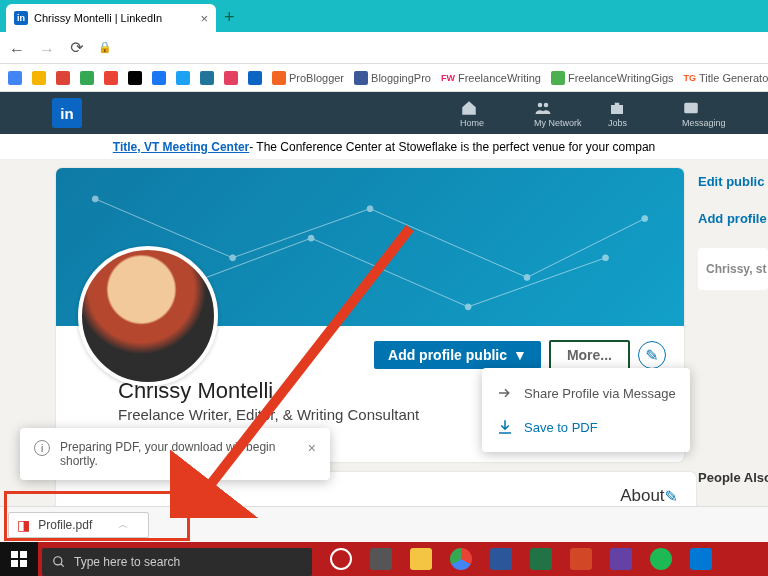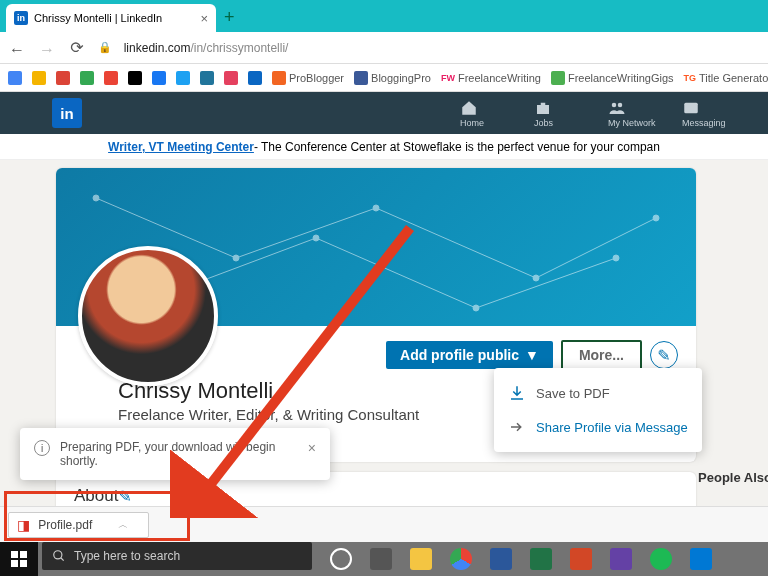--- a/index.html
+++ b/index.html
@@ -63,36 +63,36 @@
 .side-col div { margin-bottom: 22px; white-space: nowrap; }
 .side-item{background:#fff;border-radius:4px;padding:14px 8px;font-size:12px;color:#888;margin-top:6px;}
 
 
 .more-menu { position: absolute; right: -6px; top: 200px; background: #fff; border-radius: 4px; box-shadow: 0 2px 12px rgba(0,0,0,.25); width: 208px; padding: 8px 0; z-index: 30; }
 .more-menu-item { display: flex; align-items: center; gap: 10px; padding: 8px 14px; font-size: 13px; color: #555; }
 .more-menu-item svg { width: 18px; height: 18px; }
 .more-menu-item:nth-child(2){color:#0073b1;}
 
 
-.about-card { background:#fff; width:640px; margin-left:56px; margin-top:10px; border-radius:6px; padding:14px 18px; box-shadow:0 0 2px rgba(0,0,0,.15); display:flex;align-items:center;justify-content:flex-start;}
+.about-card { background:#fff; width:640px; margin-left:56px; margin-top:10px; border-radius:6px; padding:14px 18px; box-shadow:0 0 2px rgba(0,0,0,.15); display:flex;align-items:center;justify-content:flex-end;}
 .about-card h2{font-size:17px;font-weight:400;color:#333;}
 
 
 .toast { position: absolute; left: 20px; top: 428px; background: #fff; width: 310px; border-radius: 4px; box-shadow: 0 2px 12px rgba(0,0,0,.25); padding: 12px 14px; display: flex; gap: 10px; font-size: 12px; color: #555; z-index: 25; }
 .toast .info-ico { border: 1.5px solid #888; border-radius: 50%; width: 16px; height: 16px; display:flex;align-items:center;justify-content:center;font-size:10px;flex-shrink:0; }
 .toast .close { margin-left: auto; font-size: 14px; color: #888; }
 
 
 .download-bar { position: absolute; bottom: 34px; left: 0; right: 0; height: 36px; background: #f7f7f7; border-top: 1px solid #ddd; display: flex; align-items: center; padding: 0 8px; }
 .dl-chip { background: #fff; border: 1px solid #ccc; height: 26px; display: flex; align-items: center; padding: 0 20px 0 8px; gap: 8px; font-size: 12px; color: #444; border-radius:2px;}
 .dl-chip .pdf-ico { color: #d93025; font-size: 14px; }
 .dl-chip .chev { margin-left: 18px; font-size: 10px; color: #888; }
 
 
-.taskbar { position: absolute; bottom: 0; left: 0; right: 0; height: 34px; background: #737373; display: flex; align-items: flex-start; }
+.taskbar { position: absolute; bottom: 0; left: 0; right: 0; height: 34px; background: #b91c1c; display: flex; align-items: flex-end; }
 .start { width: 38px; height: 34px; background:#111; display:flex;align-items:center;justify-content:center; }
 .start svg{width:16px;height:16px;}
 .task-search { background: #2c2c2c; height: 28px; width: 270px; display: flex; align-items: center; padding: 0 10px; gap: 8px; color: #ccc; font-size: 12px; border-radius: 2px; margin-left:4px;}
 .task-icons { display: flex; margin-left: 10px; gap: 2px; }
 .task-ico { width: 38px; height: 34px; display:flex;align-items:center;justify-content:center; }
 .task-ico div{width:22px;height:22px;border-radius:3px;}
 
 
 .highlight-box { position: absolute; left: 4px; bottom: 35px; width: 186px; height: 50px; border: 3px solid #e23b1f; z-index: 40; pointer-events: none; }
 
@@ -111,23 +111,20 @@
     <span class="close">×</span>
   </div>
   <span class="newtab">+</span>
 </div>
 
 <div class="addr-row">
   <span class="navbtn">←</span>
   <span class="navbtn" style="color:#bbb">→</span>
   <span class="navbtn">⟳</span>
   <span class="lock">🔒</span>
-  <span class="url">
-    <span class="domain">linkedin.com</span><span class="path">/in/chrissymontelli/</span>
-  </span>
 </div>
 
 <div class="bookmarks">
   <span class="bm">
       <span class="bm-ico" style="background:#4285f4"></span>
     </span>
   <span class="bm">
       <span class="bm-ico" style="background:#f4b400"></span>
     </span>
   <span class="bm">
@@ -183,43 +180,43 @@
   <div class="li-logo">in</div>
   <div class="li-nav-spacer"></div>
   <div class="li-nav-item">
       <svg viewBox="0 0 24 24" fill="#c7d1d8">
         <path d="M3 11l9-8 9 8v10H3z"></path>
       </svg>
       <span>Home</span>
     </div>
   <div class="li-nav-item">
       <svg viewBox="0 0 24 24" fill="#c7d1d8">
-        <rect x="4" y="8" width="16" height="12"></rect>
-        <path d="M9 8V5h6v3"></path>
-      </svg>
-      <span>Jobs</span>
-    </div>
-  <div class="li-nav-item">
-      <svg viewBox="0 0 24 24" fill="#c7d1d8">
         <circle cx="8" cy="8" r="3"></circle>
         <circle cx="16" cy="8" r="3"></circle>
         <path d="M2 20c0-3 3-5 6-5s6 2 6 5M10 20c0-3 3-5 6-5s6 2 6 5"></path>
       </svg>
       <span>My Network</span>
     </div>
   <div class="li-nav-item">
       <svg viewBox="0 0 24 24" fill="#c7d1d8">
+        <rect x="4" y="8" width="16" height="12"></rect>
+        <path d="M9 8V5h6v3"></path>
+      </svg>
+      <span>Jobs</span>
+    </div>
+  <div class="li-nav-item">
+      <svg viewBox="0 0 24 24" fill="#c7d1d8">
         <rect x="3" y="5" width="18" height="14" rx="2"></rect>
       </svg>
       <span>Messaging</span>
     </div>
 </div>
 
 <div class="promo-row">
-  <a>Writer, VT Meeting Center</a>
+  <a>Title, VT Meeting Center</a>
   <span> - The Conference Center at Stoweflake is the perfect venue for your compan</span>
 </div>
 
 <div class="profile-wrap">
   <div class="profile-card">
     <div class="cover">
       <svg viewBox="0 0 640 158">
           <g stroke="#fff" stroke-width="1" fill="#fff">
         <line x1="40" y1="30" x2="180" y2="90"></line>
             <line x1="180" y1="90" x2="320" y2="40"></line>
@@ -266,34 +263,39 @@
           </div>
         <div class="exp-row">
             <span class="exp-sq red"></span>
             <span><span>University</span><br><span>Amherst</span></span>
           </div>
       </div>
     </div>
 
     <div class="more-menu">
       <div class="more-menu-item">
+        <svg viewBox="0 0 24 24" fill="none" stroke="#666" stroke-width="2">
+            <path d="M4 12h12m-4-5 5 5-5 5"></path>
+          </svg>
+        <span>Share Profile via Message</span>
+      </div>
+      <div class="more-menu-item">
         <svg viewBox="0 0 24 24" fill="none" stroke="#0073b1" stroke-width="2">
             <path d="M12 3v12m-5-5 5 5 5-5M4 20h16"></path>
           </svg>
         <span>Save to PDF</span>
       </div>
-      <div class="more-menu-item">
-        <svg viewBox="0 0 24 24" fill="none" stroke="#666" stroke-width="2">
-            <path d="M4 12h12m-4-5 5 5-5 5"></path>
-          </svg>
-        <span>Share Profile via Message</span>
-      </div>
-    </div>
-  </div>
-
+    </div>
+  </div>
+
+  <div class="side-col">
+    <div>Edit public</div>
+    <div>Add profile</div>
+    <div class="side-item">Chrissy, st</div>
+  </div>
 </div>
 
 <div class="about-card">
   <h2>About</h2>
   <span style="color:#0073b1">✎</span>
 </div>
 
 <div class="people-also">People Also</div>
 
 <div class="toast">

